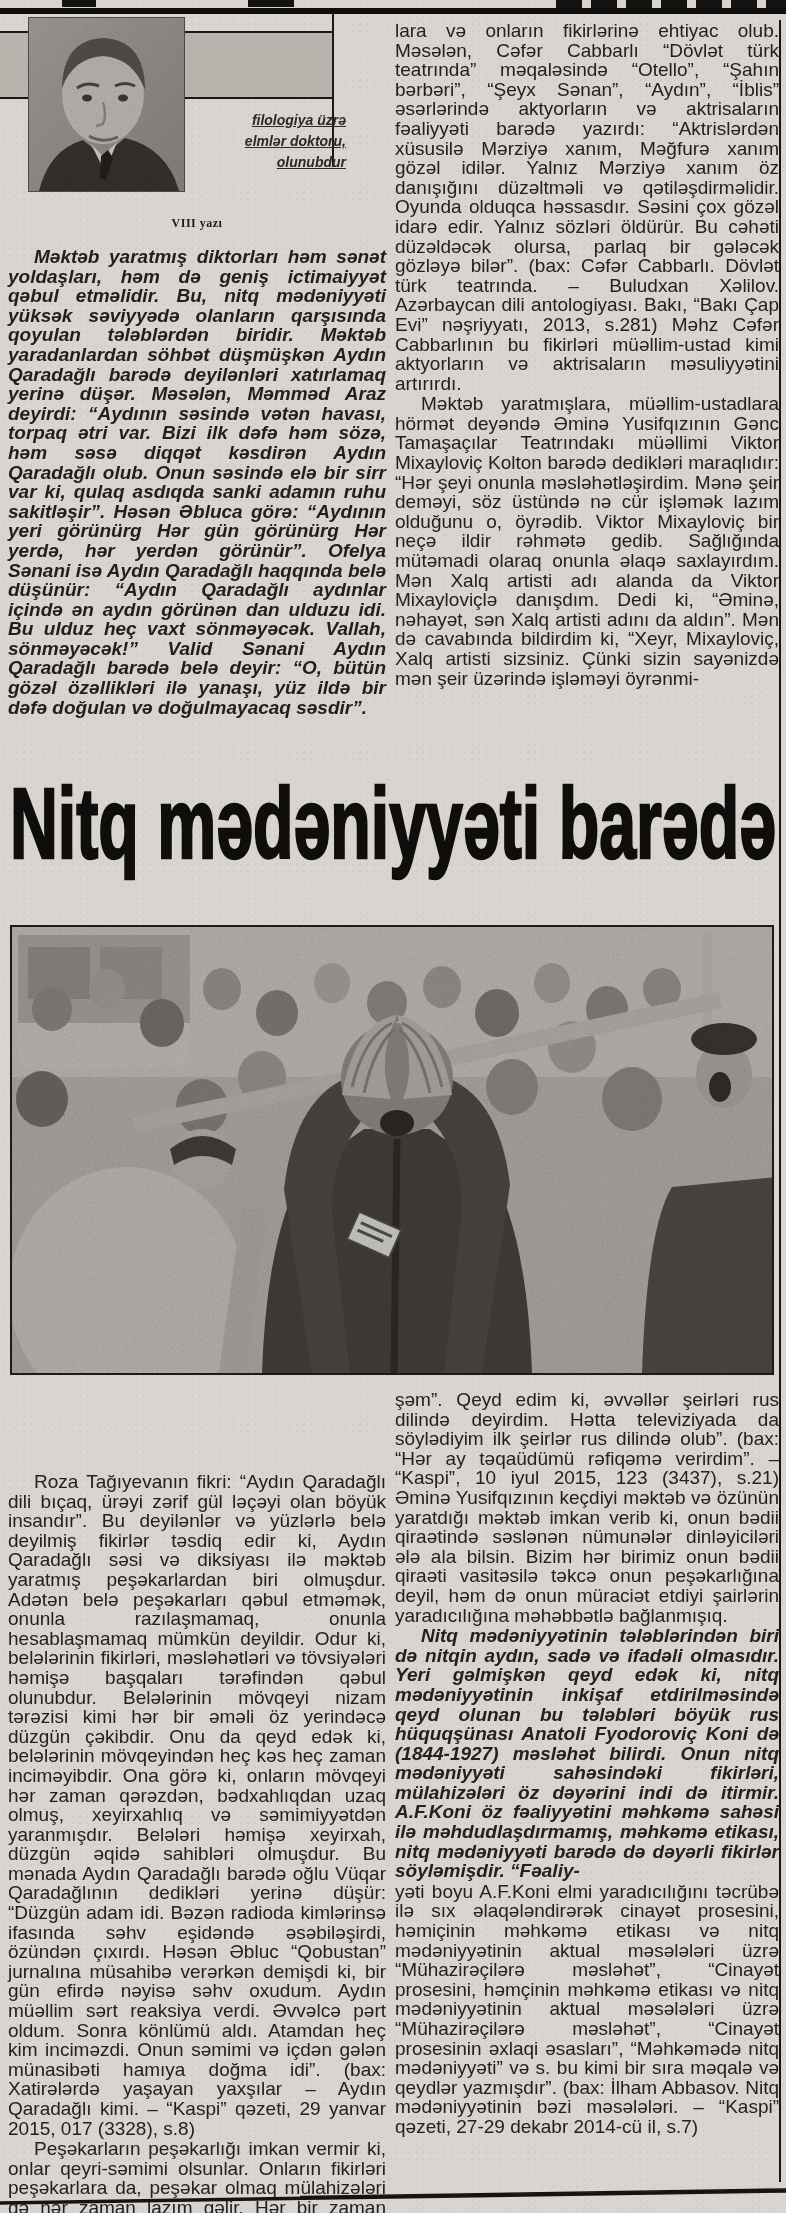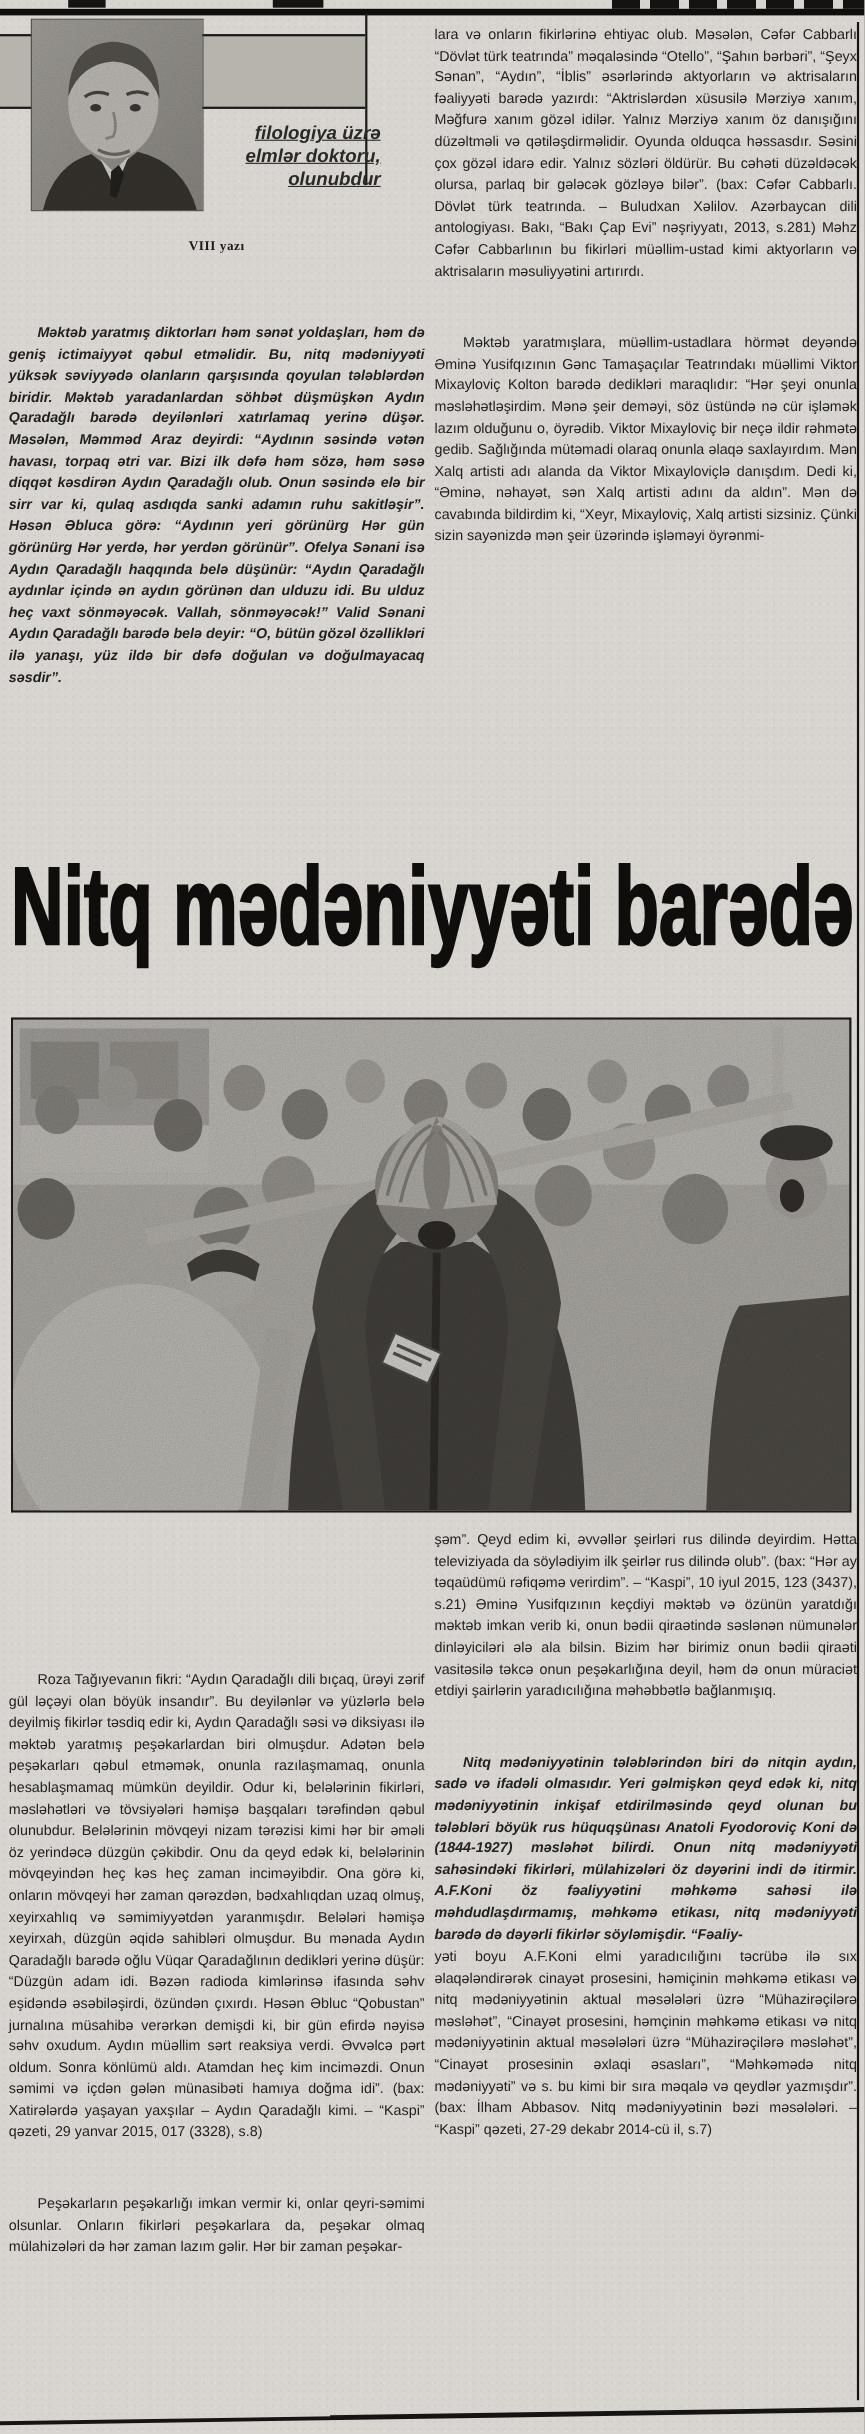--- a/index.html
+++ b/index.html
@@ -17,27 +17,27 @@
   .top-rule{left:0;top:8px;width:786px;height:6px;background:#0f0e0c;}
   .frag{background:#141311;}
   .frag-right{left:556px;top:0;width:230px;height:8px;
     background:repeating-linear-gradient(90deg,#141311 0 26px,transparent 26px 35px);}
   .gray-band{left:0;top:31px;width:332px;height:64px;background:#b7b4ae;
     border-top:2px solid #1a1918;border-bottom:2px solid #1a1918;}
   .v-rule-short{left:332px;top:12px;width:2px;height:155px;background:#1a1918;}
   .v-rule-right{left:779px;top:20px;width:2px;height:2162px;background:#151412;}
   .portrait{left:28px;top:17px;width:157px;height:175px;border:1px solid #4a4946;box-sizing:border-box;}
   .caption{left:190px;top:110px;width:156px;text-align:right;
-    font-style:italic;font-weight:700;font-size:17px;line-height:21px;color:#2a2926;}
+    font-style:italic;font-weight:700;font-size:14px;line-height:21px;color:#2a2926;}
   .caption span{text-decoration:underline;}
   .section-label{left:8px;top:216px;width:378px;text-align:center;
     font-family:"Liberation Serif", serif;font-weight:700;font-size:12px;letter-spacing:.5px;color:#1c1b19;}
-  .bodytext{font-size:13px;line-height:19.6px;text-align:justify;}
+  .bodytext{font-size:19px;line-height:19.6px;text-align:justify;}
   .bodytext p{margin:0;}
-  .bodytext p.indent{text-indent:26px;margin-top:45px;}
+  .bodytext p.indent{text-indent:26px;}
   .bodytext p + p{margin-top:1px;}
   .intro{font-style:italic;font-weight:700;color:#201f1d;}
   .ital{font-style:italic;font-weight:700;}
   .col-left-top{left:8px;top:247px;width:378px;}
   .col-right-top{left:395px;top:21px;width:384px;}
   .col-left-bot{left:8px;top:1472px;width:378px;}
   .col-right-bot{left:395px;top:1390px;width:384px;}
   .headline-wrap{left:0;top:740px;width:786px;height:175px;}
   .photo-frame{left:10px;top:925px;width:760px;height:446px;border:2px solid #1c1b19;background:#b5b2ad;}
   .bottom-rule{left:0;top:2180px;width:786px;height:30px;}

